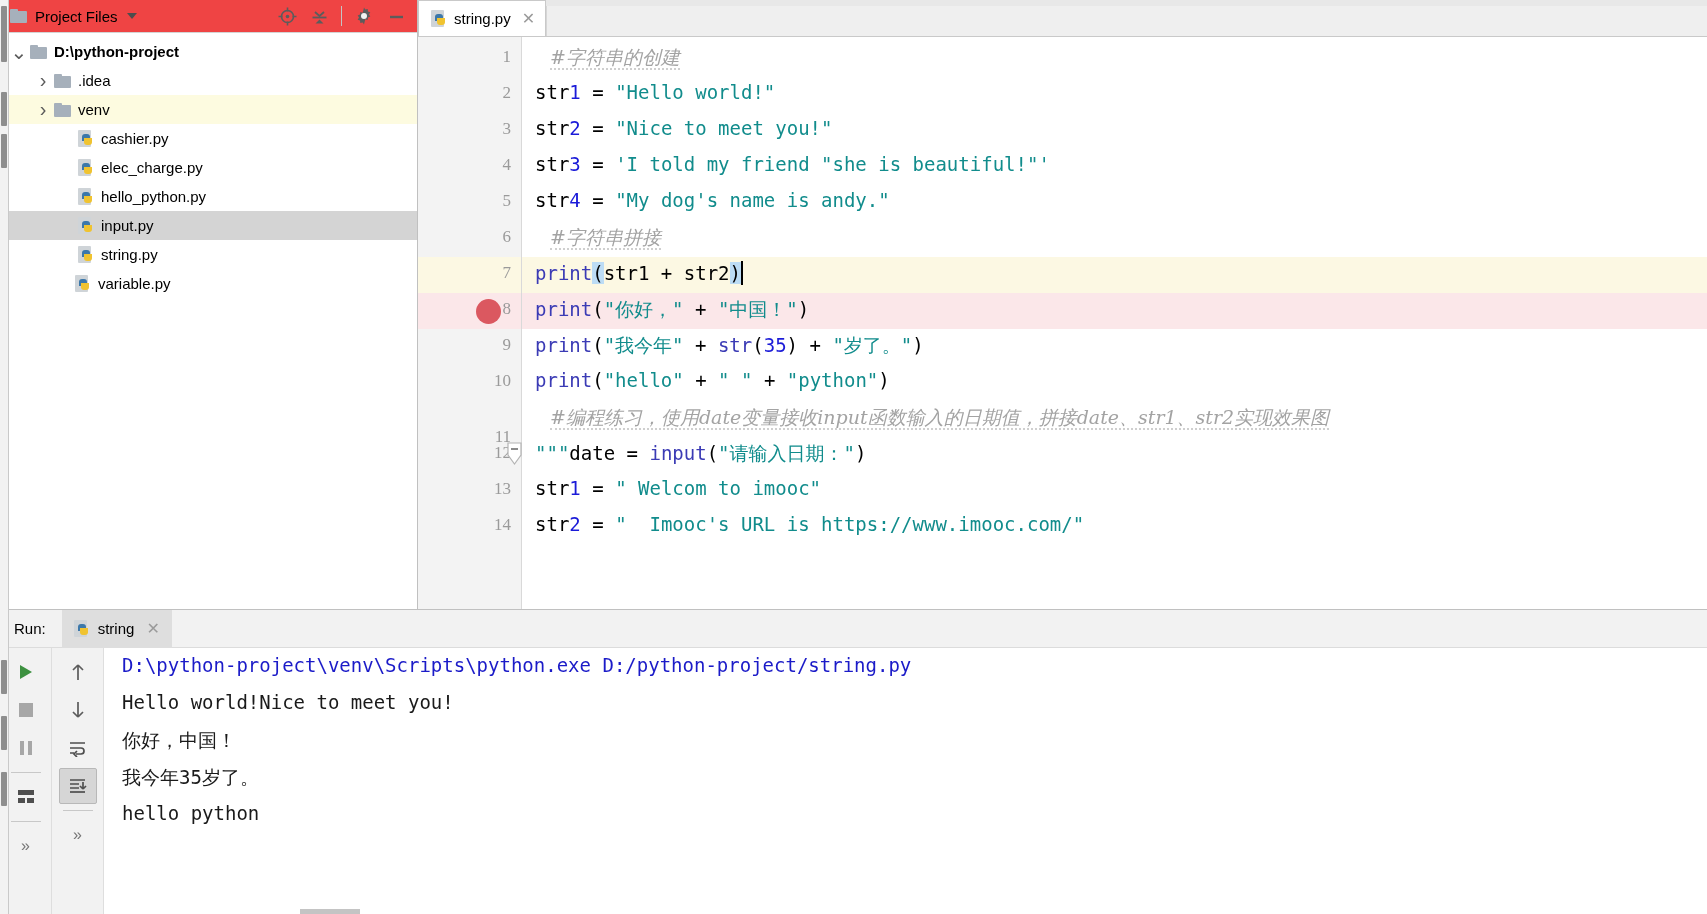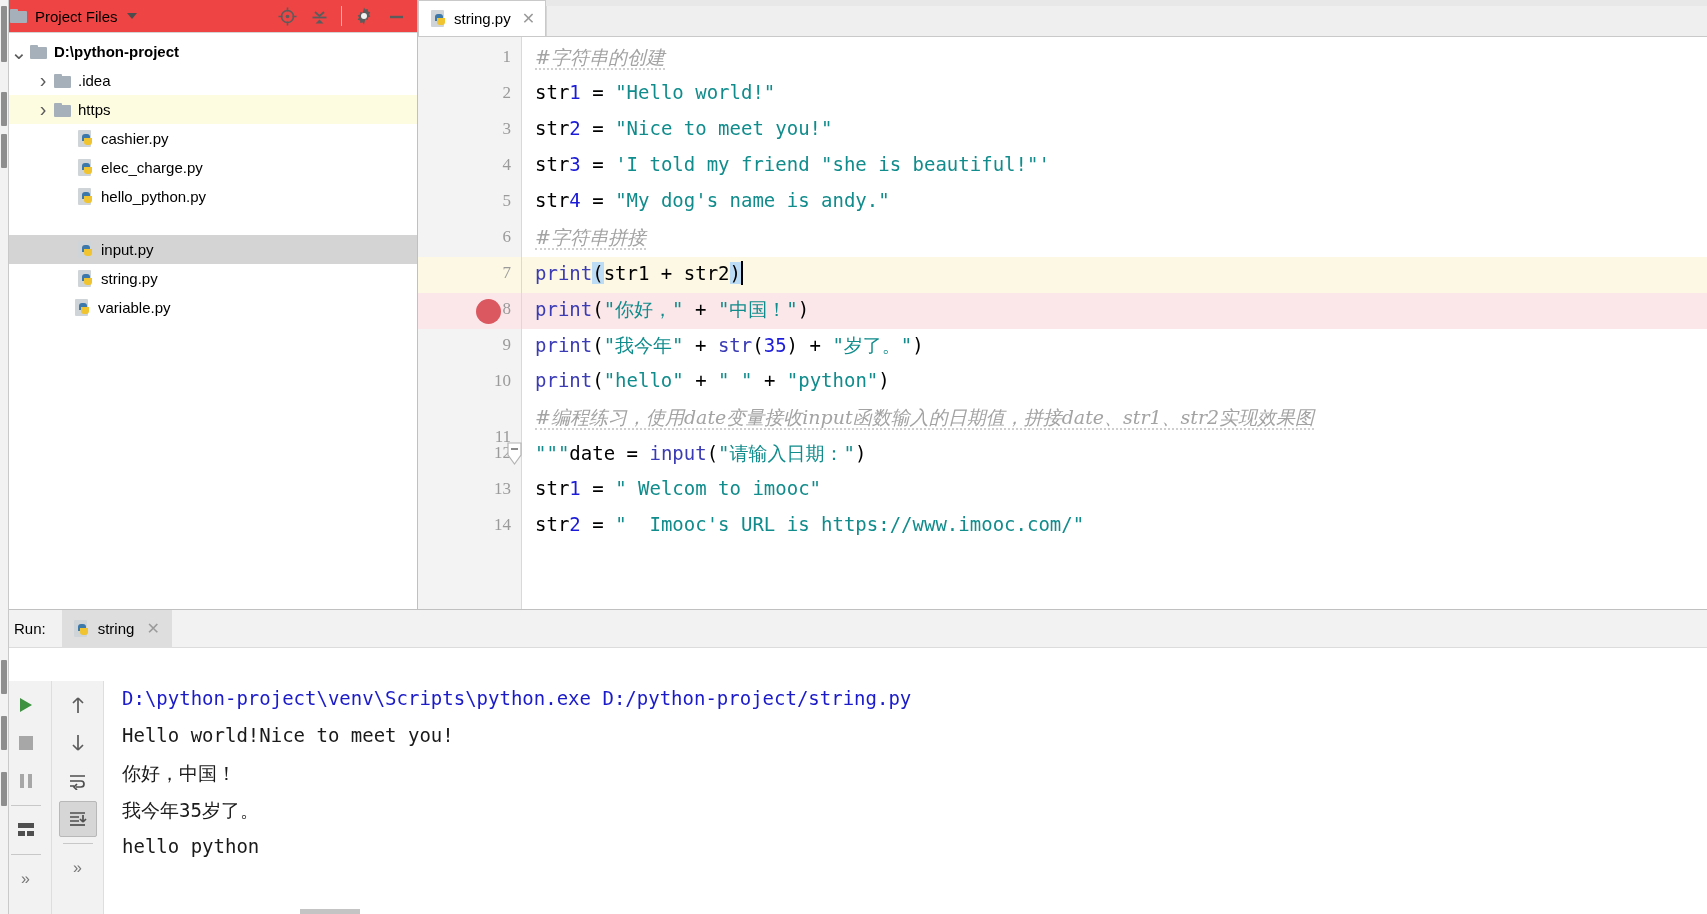--- a/index.html
+++ b/index.html
@@ -66,33 +66,33 @@
         font-family:"Liberation Serif", serif; }
   .bpt { position:absolute; left:58px; width:25px; height:25px; border-radius:50%;
          background:#db5860; }
   .foldmk { position:absolute; left:88px; width:17px; height:24px; }
   .code { flex:1; position:relative; overflow:hidden;
           font-family:"DejaVu Sans Mono", monospace; font-size:19px; }
   .cl { position:absolute; left:13px; white-space:pre; }
   .rowhl { position:absolute; left:0; right:0; height:36px; }
   .hl-caret { background:#fcf8e3; }
   .hl-bp { background:#fbe7e9; }
-  .cm { color:#a3a3a3; font-style:italic; font-family:"DejaVu Serif", serif; }
+  .cm { color:#a3a3a3; font-style:italic; font-family:"DejaVu Serif", serif;margin-left:15px; }
   .st { color:#118c8c; }
   .nm { color:#1b1bd8; }
   .pl { color:#000; }
   .fn { color:#3b3bb5; }
   .mpar { background:#bcdcf5; }
   .caret { display:inline-block; width:2px; height:24px; background:#000;
            vertical-align:-5px; }
   .sq { border-bottom:2px dotted #cfcfcf; }
 
   
   .runpanel { height:305px; width:1707px; border-top:1px solid #c0c0c0;
-              display:flex; flex-direction:column; background:#fff;gap:33px; }
+              display:flex; flex-direction:column; background:#fff; }
   .runhead { height:38px; background:#f2f2f2; display:flex; align-items:center;
              padding-left:14px; flex-shrink:0; border-bottom:1px solid #dcdcdc; }
   .runlabel { font-size:15px; color:#000; margin-right:16px; }
   .runtab { height:38px; background:#dedede; display:flex; align-items:center;
             padding:0 12px; gap:8px; font-size:15px; }
   .runbody { flex:1; display:flex; overflow:hidden; }
   .runtools { width:52px; background:#f2f2f2; border-right:1px solid #dedede;
               display:flex; flex-direction:column; align-items:center; padding-top:6px; gap:2px; }
   .runtools2 { width:52px; background:#f2f2f2; border-right:1px solid #dedede;
                display:flex; flex-direction:column; align-items:center; padding-top:6px; gap:2px; }
@@ -164,21 +164,21 @@
             <span class="lbl bold">D:\python-project</span>
           </div>
           <div class="trow" style="padding-left: 32px;">
             <span class="twist" style="font-size: 20px;">›</span>
             <span class="fold"></span>
             <span class="lbl">.idea</span>
           </div>
           <div class="trow hov" style="padding-left: 32px;">
             <span class="twist" style="font-size: 20px;">›</span>
             <span class="fold"></span>
-            <span class="lbl">https</span>
+            <span class="lbl">venv</span>
           </div>
           <div class="trow" style="padding-left: 56px;">
             <span class="twist"></span>
             <span class="pyi">
               <span class="pg"></span>
               <span class="pb"></span>
               <span class="py"></span>
             </span>
             <span class="lbl">cashier.py</span>
           </div>
@@ -193,21 +193,21 @@
           </div>
           <div class="trow" style="padding-left: 56px;">
             <span class="twist"></span>
             <span class="pyi">
               <span class="pg"></span>
               <span class="pb"></span>
               <span class="py"></span>
             </span>
             <span class="lbl">hello_python.py</span>
           </div>
-          <div class="trow sel" style="padding-left: 56px; margin-top: 24px;">
+          <div class="trow sel" style="padding-left: 56px;">
             <span class="twist"></span>
             <span class="pyi">
               <span class="pg"></span>
               <span class="pb"></span>
               <span class="py"></span>
             </span>
             <span class="lbl">input.py</span>
           </div>
           <div class="trow" style="padding-left: 56px;">
             <span class="twist"></span>

